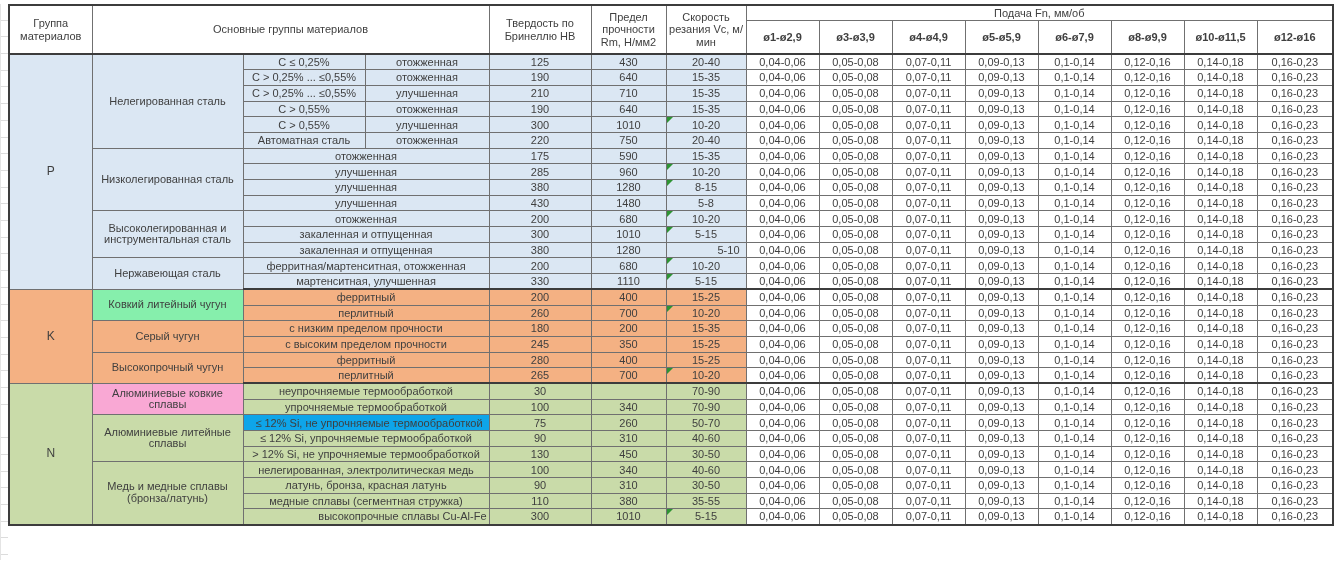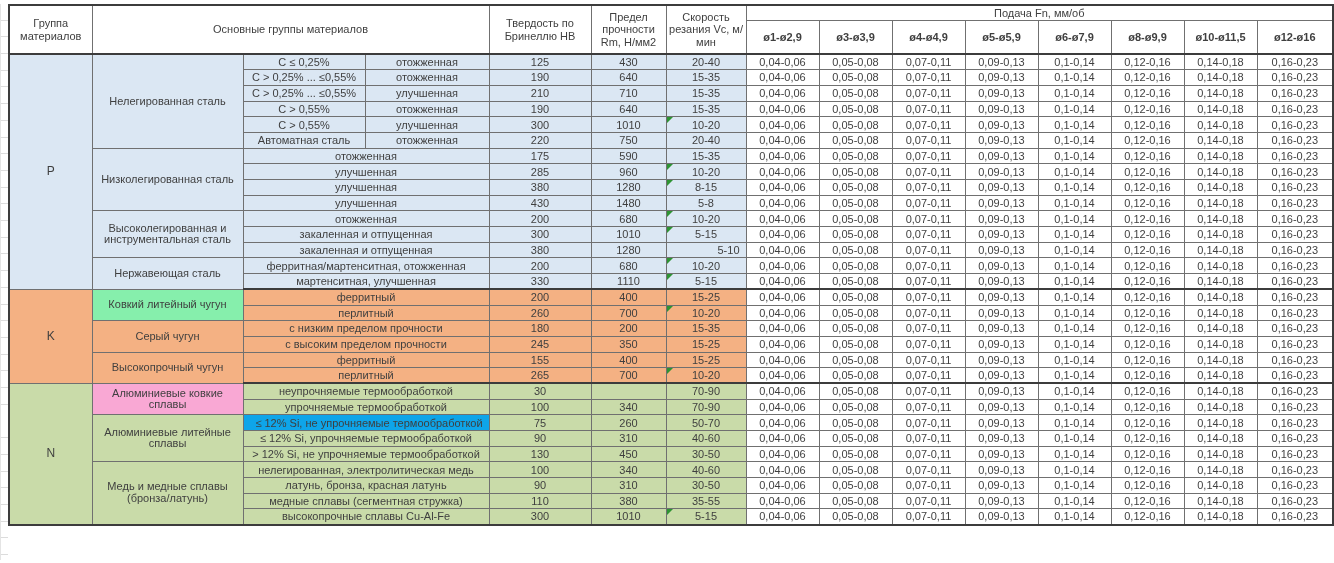--- a/index.html
+++ b/index.html
@@ -380,21 +380,21 @@
           <td class="feed-cell">0,07-0,11</td>
           <td class="feed-cell">0,09-0,13</td>
           <td class="feed-cell">0,1-0,14</td>
           <td class="feed-cell">0,12-0,16</td>
           <td class="feed-cell">0,14-0,18</td>
           <td class="feed-cell">0,16-0,23</td>
         </tr>
         <tr>
           <td rowspan="2" class="family-cell" style="background: rgb(244, 177, 131);">Высокопрочный чугун</td>
           <td colspan="2" class="desc-cell" style="background: rgb(244, 177, 131);">ферритный</td>
-          <td style="background: rgb(244, 177, 131);">155</td>
+          <td style="background: rgb(244, 177, 131);">280</td>
           <td style="background: rgb(244, 177, 131);">400</td>
           <td class="speed-cell" style="background: rgb(244, 177, 131);">15-25</td>
           <td class="feed-cell">0,04-0,06</td>
           <td class="feed-cell">0,05-0,08</td>
           <td class="feed-cell">0,07-0,11</td>
           <td class="feed-cell">0,09-0,13</td>
           <td class="feed-cell">0,1-0,14</td>
           <td class="feed-cell">0,12-0,16</td>
           <td class="feed-cell">0,14-0,18</td>
           <td class="feed-cell">0,16-0,23</td>
@@ -523,21 +523,21 @@
           <td class="feed-cell">0,04-0,06</td>
           <td class="feed-cell">0,05-0,08</td>
           <td class="feed-cell">0,07-0,11</td>
           <td class="feed-cell">0,09-0,13</td>
           <td class="feed-cell">0,1-0,14</td>
           <td class="feed-cell">0,12-0,16</td>
           <td class="feed-cell">0,14-0,18</td>
           <td class="feed-cell">0,16-0,23</td>
         </tr>
         <tr class="group-end">
-          <td colspan="2" class="desc-cell" style="background: rgb(201, 219, 169);">высокопрочные сплавы Cu-Al-Fe</td>
+          <td colspan="2" class="desc-cell" style="background: rgb(201, 219, 169); text-align: right;">высокопрочные сплавы Cu-Al-Fe</td>
           <td style="background: rgb(201, 219, 169);">300</td>
           <td style="background: rgb(201, 219, 169);">1010</td>
           <td class="speed-cell" style="background: rgb(201, 219, 169);">5-15<span class="flag"></span></td>
           <td class="feed-cell">0,04-0,06</td>
           <td class="feed-cell">0,05-0,08</td>
           <td class="feed-cell">0,07-0,11</td>
           <td class="feed-cell">0,09-0,13</td>
           <td class="feed-cell">0,1-0,14</td>
           <td class="feed-cell">0,12-0,16</td>
           <td class="feed-cell">0,14-0,18</td>

